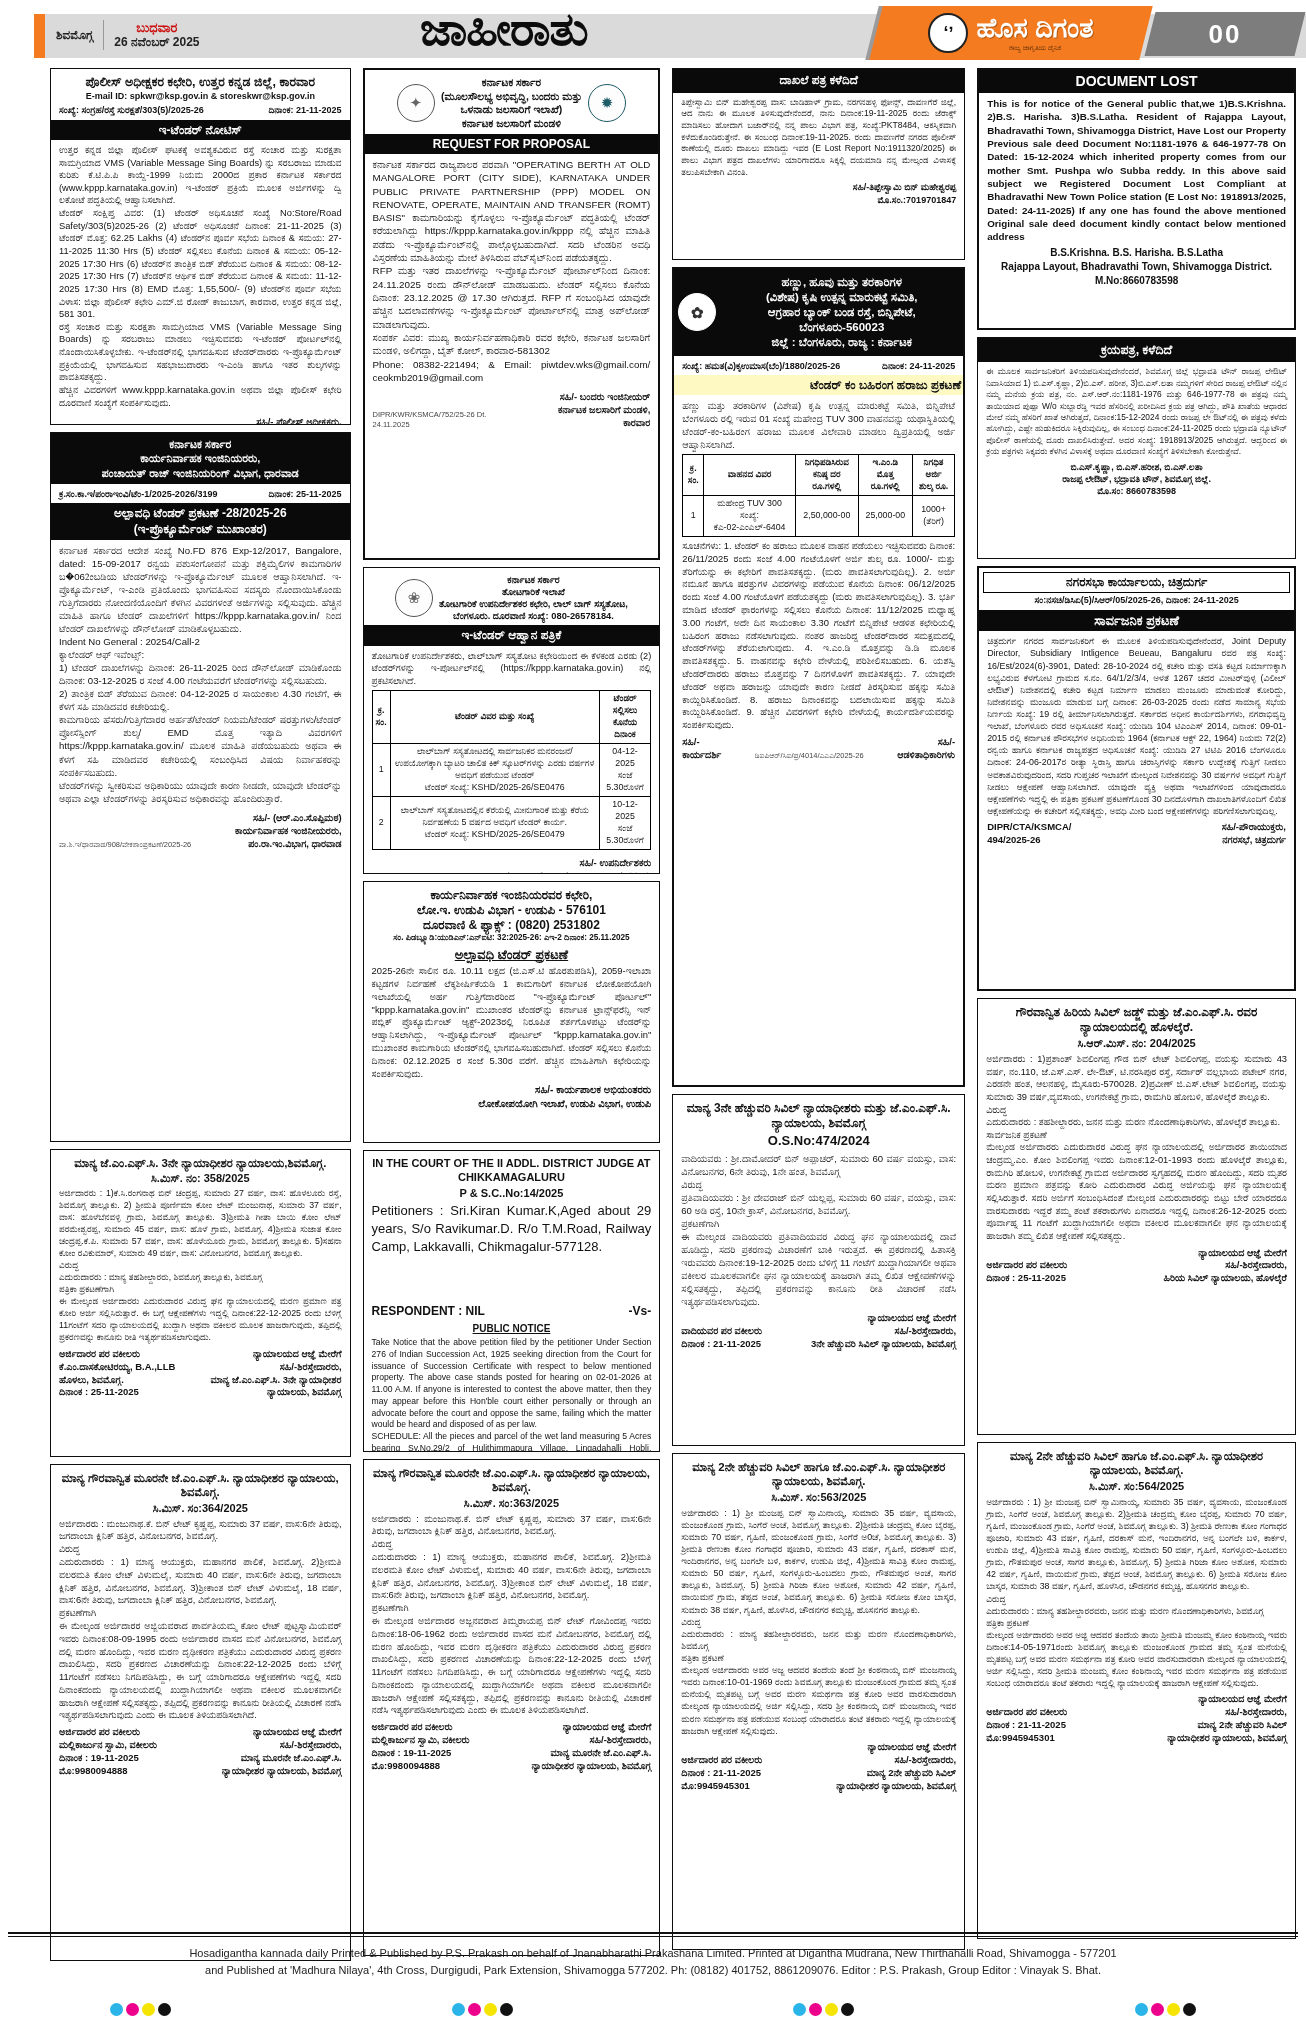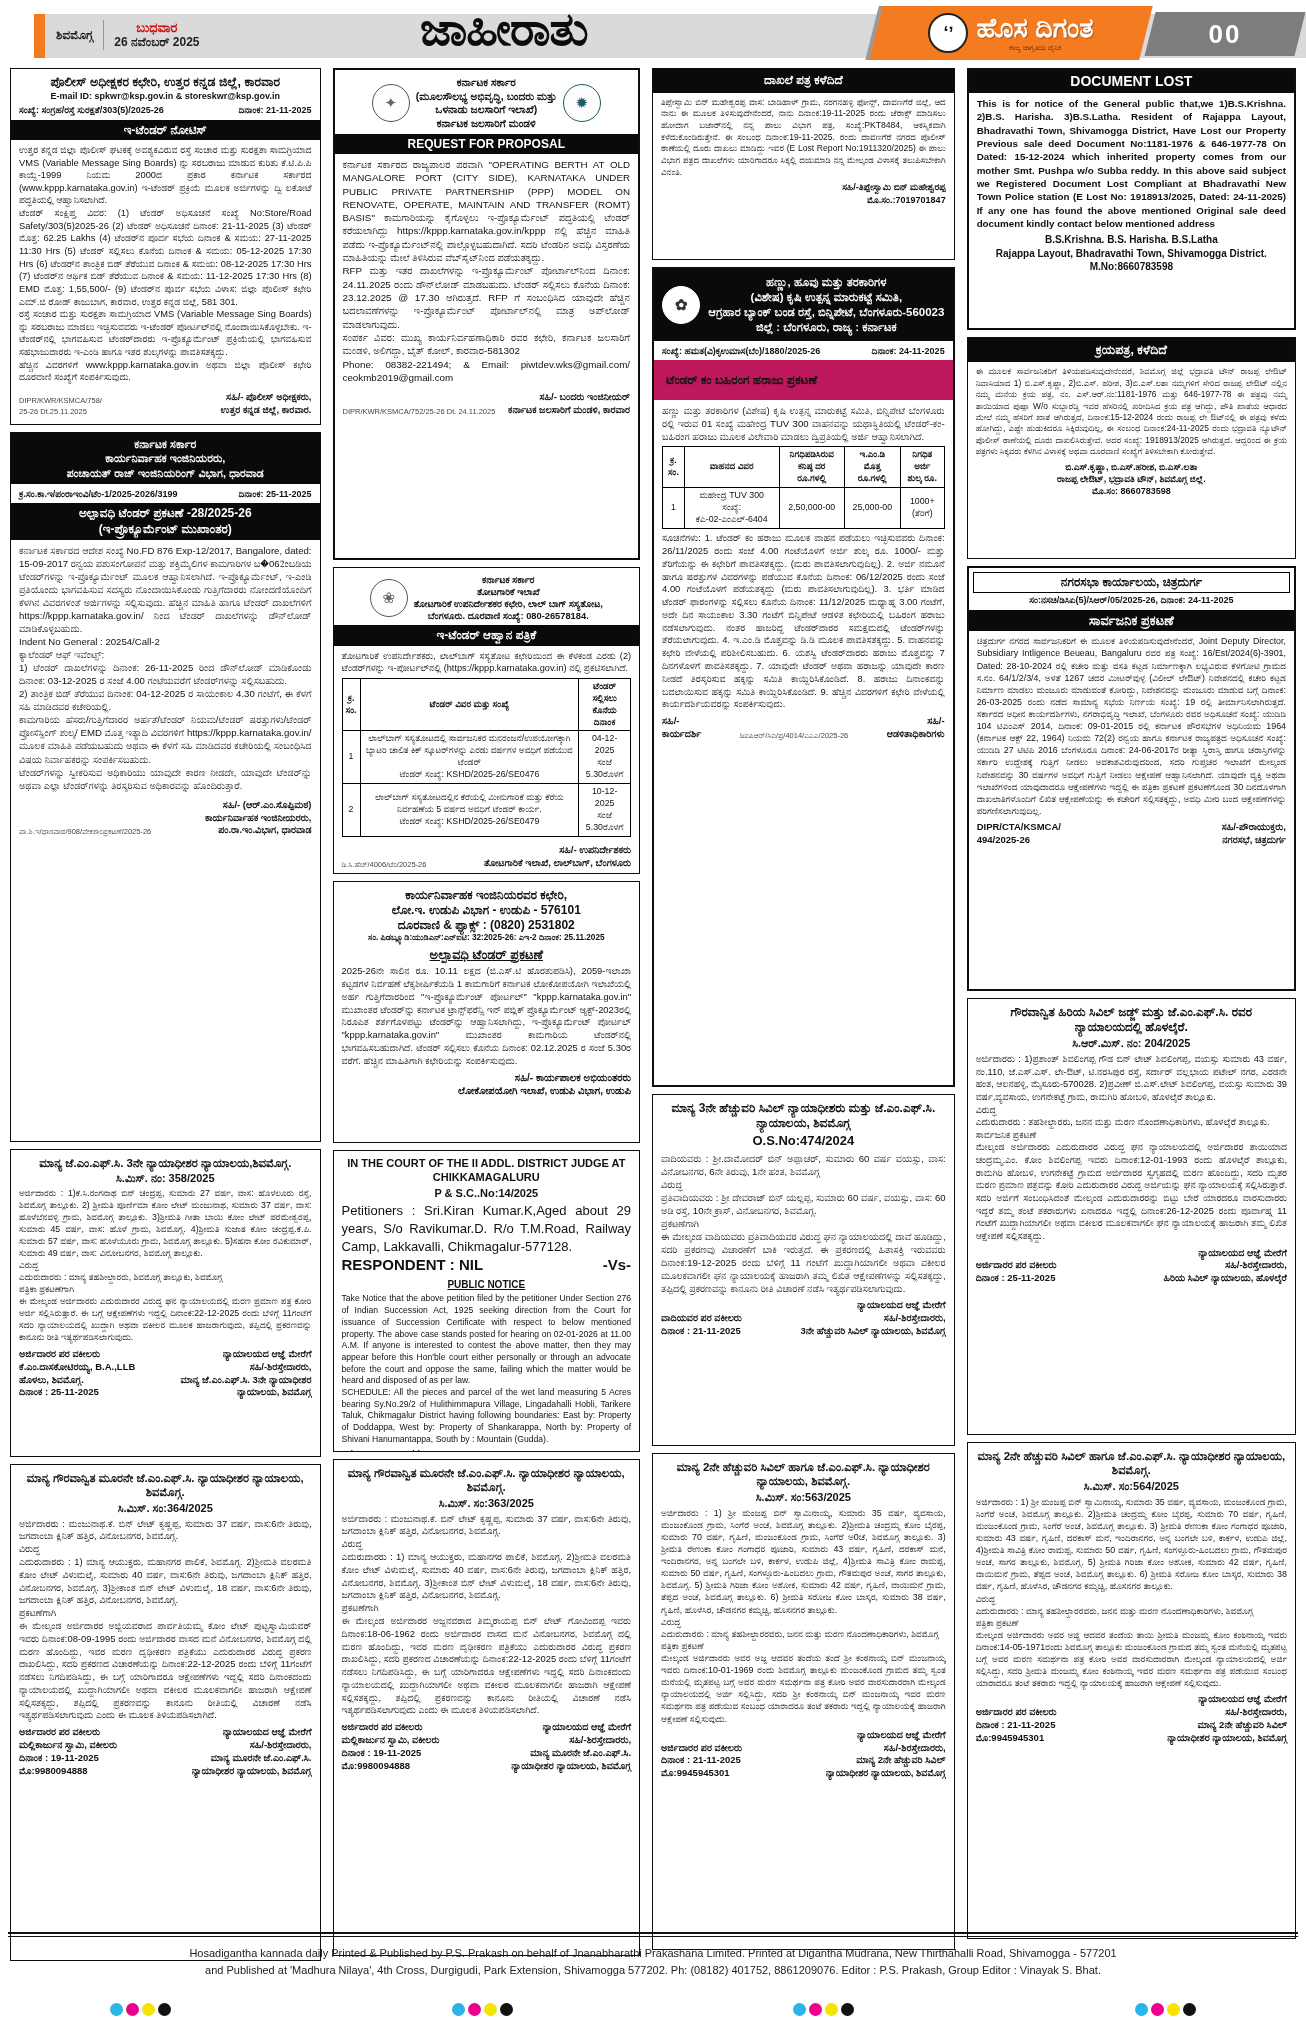--- a/index.html
+++ b/index.html
@@ -24,35 +24,35 @@
                display:flex;align-items:center;justify-content:center;font-weight:900;font-size:18px;border:2px solid #222;}
   .brand-text{color:#fff;font-weight:900;font-size:27px;line-height:1;text-shadow:1px 1px 0 #b35a10;}
   .brand-tag{color:#4a2505;font-size:7px;text-align:center;margin-top:2px;}
   .pageno-wrap{position:absolute;right:6px;top:12px;width:150px;height:44px;background:#7d7d7d;
                transform:skewX(-14deg);}
   .pageno-inner{transform:skewX(14deg);height:100%;display:flex;align-items:center;justify-content:center;
                 color:#fff;font-size:26px;font-weight:bold;letter-spacing:2px;}
   
   .cols{display:flex;gap:12px;padding:4px 10px 0 10px;align-items:flex-start;}
   .col{display:flex;flex-direction:column;}
-  .col1{width:313px;}.col2{width:310px;}.col3{width:305px;}.col4{width:332px;}
+  .col1{width:313px;margin-left:40px;}.col2{width:310px;}.col3{width:305px;}.col4{width:332px;}
   .ad{border:1.6px solid #0e0e0e;margin-bottom:7px;padding:6px 8px;font-size:10px;
       line-height:1.36;overflow:hidden;box-sizing:border-box;background:#fff;}
   .ad.thick{border-width:2.4px;}
   .ad-title{text-align:center;font-weight:bold;font-size:12.5px;line-height:1.25;}
   .ad-title.big{font-size:12px;}
   .ad-sub{text-align:center;font-size:9px;white-space:pre-line;line-height:1.3;}
   .case-no{text-align:center;font-weight:bold;font-size:11px;margin:1px 0 2px 0;}
   .kv-row{display:flex;justify-content:space-between;font-weight:bold;font-size:9px;margin:2px 0;}
   .black-bar{background:#0a0a0a;color:#fff;text-align:center;font-weight:bold;font-size:12px;
              padding:2px 2px;margin:3px -8px 4px -8px;}
   .black-head{background:#0a0a0a;color:#fff;text-align:center;font-weight:bold;font-size:11px;
               padding:4px 2px;margin:-6px -8px 4px -8px;white-space:pre-line;line-height:1.3;}
-  .gray-bar{background:#be185d;color:#111;text-align:left;font-weight:bold;font-size:12px;
-            padding:12px;margin:3px -8px 4px -8px;}
+  .gray-bar{background:#fef9c3;color:#111;text-align:right;font-weight:bold;font-size:12px;
+            padding:2px;margin:3px -8px 4px -8px;}
   .underline-head{text-align:center;font-weight:bold;font-size:13px;text-decoration:underline;margin:2px 0;}
   .body{text-align:justify;white-space:pre-line;}
   .body.en{font-size:10.5px;}
   .sig-row{display:flex;justify-content:space-between;align-items:flex-end;font-weight:bold;
            white-space:pre-line;font-size:9.5px;margin-top:4px;gap:4px;}
   .sig-center{text-align:center;font-weight:bold;white-space:pre-line;margin-top:3px;}
   .sig-right{text-align:right;font-weight:bold;white-space:pre-line;margin-top:3px;}
   .small-ref{font-size:7.5px;font-weight:normal;color:#444;align-self:flex-end;}
   .org-head{display:flex;align-items:center;gap:6px;justify-content:center;text-align:center;}
   .org-lines{white-space:pre-line;font-weight:bold;font-size:10.5px;line-height:1.3;}
@@ -267,21 +267,21 @@
         <div class="underline-head">ಅಲ್ಪಾವಧಿ ಟೆಂಡರ್ ಪ್ರಕಟಣೆ</div>
         <div class="body" style="font-size:9.4px">2025-26ನೇ ಸಾಲಿನ ರೂ. 10.11 ಲಕ್ಷದ (ಜಿ.ಎಸ್.ಟಿ ಹೊರತುಪಡಿಸಿ), 2059-ಇಲಾಖಾ ಕಟ್ಟಡಗಳ ನಿರ್ವಹಣೆ ಲೆಕ್ಕಶೀರ್ಷಿಕೆಯಡಿ 1 ಕಾಮಗಾರಿಗೆ ಕರ್ನಾಟಕ ಲೋಕೋಪಯೋಗಿ ಇಲಾಖೆಯಲ್ಲಿ ಅರ್ಹ ಗುತ್ತಿಗೆದಾರರಿಂದ "ಇ-ಪ್ರೊಕ್ಯೂರ್ಮೆಂಟ್ ಪೋರ್ಟಲ್" "kppp.karnataka.gov.in" ಮುಖಾಂತರ ಟೆಂಡರ್‌ನ್ನು ಕರ್ನಾಟಕ ಟ್ರಾನ್ಸ್‌ಫರೆನ್ಸಿ ಇನ್ ಪಬ್ಲಿಕ್ ಪ್ರೊಕ್ಯೂರ್ಮೆಂಟ್ ಆ್ಯಕ್ಟ್-2023ರಲ್ಲಿ ನಿರೂಪಿತ ಶರ್ತಗೊಳಪಟ್ಟು ಟೆಂಡರ್‌ನ್ನು ಆಹ್ವಾನಿಸಲಾಗಿದ್ದು, ಇ-ಪ್ರೊಕ್ಯೂರ್ಮೆಂಟ್ ಪೋರ್ಟಲ್ "kppp.karnataka.gov.in" ಮುಖಾಂತರ ಕಾಮಗಾರಿಯ ಟೆಂಡರ್‌ನಲ್ಲಿ ಭಾಗವಹಿಸಬಹುದಾಗಿದೆ. ಟೆಂಡರ್ ಸಲ್ಲಿಸಲು ಕೊನೆಯ ದಿನಾಂಕ: 02.12.2025 ರ ಸಂಜೆ 5.30ರ ವರೆಗೆ. ಹೆಚ್ಚಿನ ಮಾಹಿತಿಗಾಗಿ ಕಛೇರಿಯನ್ನು ಸಂಪರ್ಕಿಸುವುದು.</div>
         <div class="sig-right">ಸಹಿ/- ಕಾರ್ಯಪಾಲಕ ಅಭಿಯಂತರರು
 ಲೋಕೋಪಯೋಗಿ ಇಲಾಖೆ, ಉಡುಪಿ ವಿಭಾಗ, ಉಡುಪಿ</div>
       </div>
 
       <div class="ad" style="height:302px">
         <div class="ad-title" style="font-size:11px">IN THE COURT OF THE II ADDL. DISTRICT JUDGE AT CHIKKAMAGALURU</div>
         <div class="case-no">P &amp; S.C..No:14/2025</div>
         <div class="body en" style="font-size:13px">Petitioners  : Sri.Kiran Kumar.K,Aged about 29 years, S/o Ravikumar.D. R/o T.M.Road, Railway Camp, Lakkavalli, Chikmagalur-577128.</div>
-        <div style="display:flex;justify-content:space-between;font-weight:bold;font-size:15px;">
+        <div style="display:flex;justify-content:space-between;font-weight:bold;font-size:12px;margin-top:48px;">
           <span>RESPONDENT : NIL</span>
           <span>-Vs-</span>
         </div>
         <div class="underline-head" style="font-size:10px">PUBLIC NOTICE</div>
         <div class="body en" style="font-size:8.6px">Take Notice that the above petition filed by the petitioner Under Section 276 of Indian Succession Act, 1925 seeking direction from the Court for issuance of Succession Certificate with respect to below mentioned property. The above case stands posted for hearing on 02-01-2026 at 11.00 A.M. If anyone is interested to contest the above matter, then they may appear before this Hon'ble court either personally or through an advocate before the court and oppose the same, failing which the matter would be heard and disposed of as per law.
 SCHEDULE: All the pieces and parcel of the wet land measuring 5 Acres bearing Sy.No.29/2 of Hulithimmapura Village, Lingadahalli Hobli, Tarikere Taluk, Chikmagalur District having following boundaries: East by: Property of Doddappa, West by: Property of Shankarappa, North by: Property of Shivani Hanumantappa, South by : Mountain (Gudda).</div>
         <div class="sig-row" style="font-size:8.6px">
           <span>Advocate For Petitioner
 Smt.Rojashree.T.V,
 Advocate, Shivasagara,

